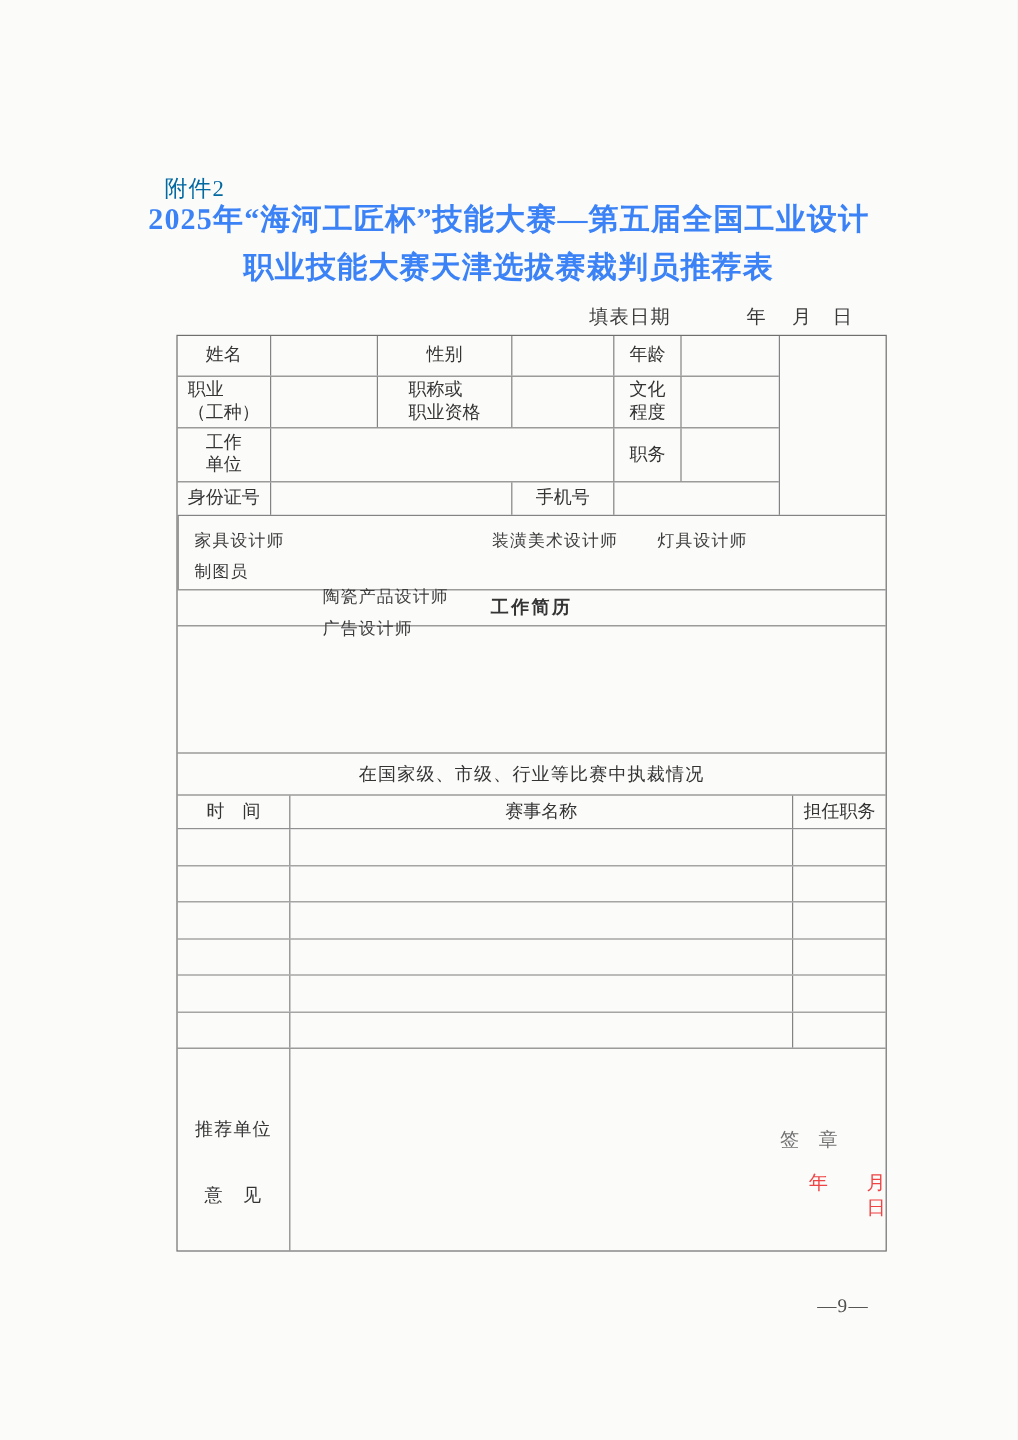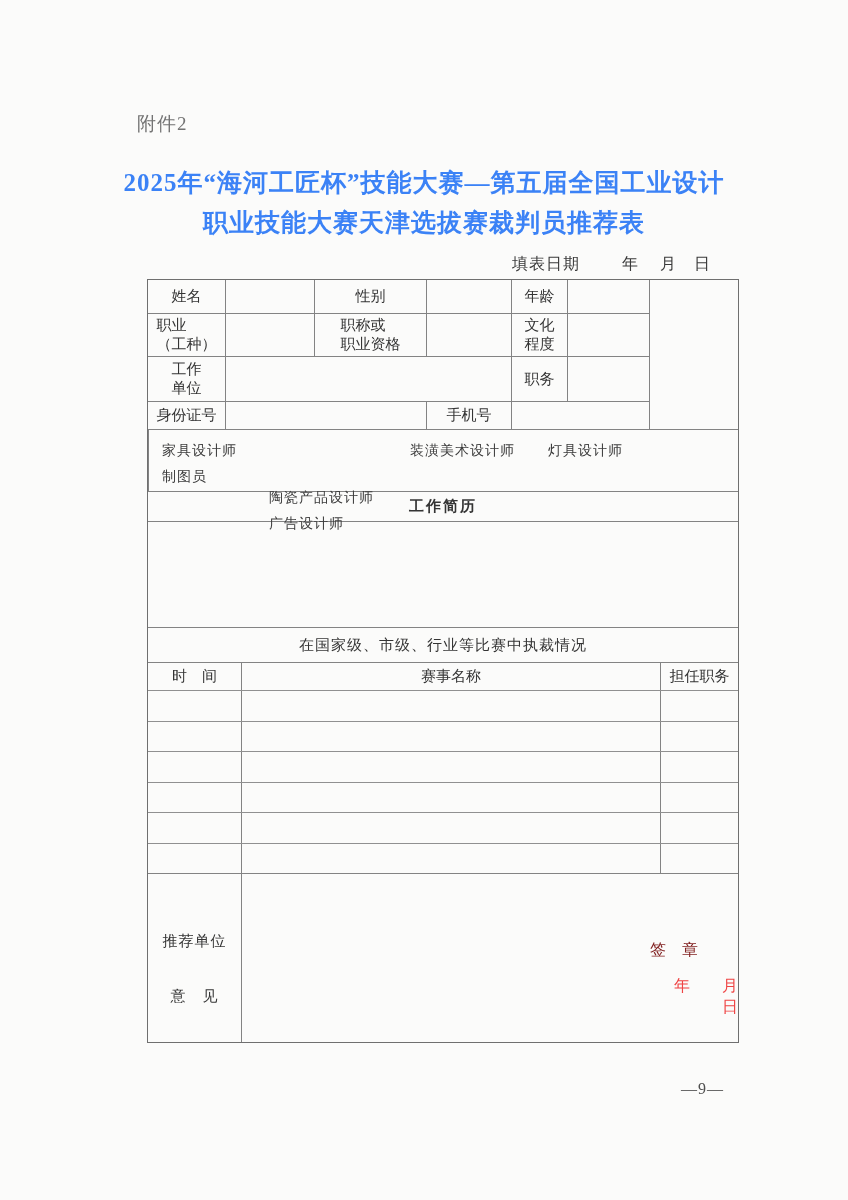--- a/index.html
+++ b/index.html
@@ -7,32 +7,32 @@
   .page {
     position:relative;
     width:848px; height:1200px;
     margin:0 auto;
     background:#fbfbfa;
     font-family:"Liberation Serif", serif;
     color:#323232;
     overflow:hidden;
   }
   .attachment {
-    position:absolute; left:137px; top:111px;
-    font-size:19px; color:#737373; letter-spacing:1px;
+    position:absolute; left:137px; top:144px;
+    font-size:19px; color:#0369a1; letter-spacing:1px;
   }
   .title {
     position:absolute; left:0; width:100%;
     text-align:center; font-weight:bold; color:#3b82f6;
     font-size:25px; letter-spacing:1px;
   }
   .title.l1 { top:166px; }
   .title.l2 { top:206px; }
   .filldate span { position:absolute; font-size:16px; color:#3a3a3a; }
-  .fd-label { left:512px; top:254px; letter-spacing:1px; }
+  .fd-label { left:491px; top:254px; letter-spacing:1px; }
   .fd-year  { left:622px; top:254px; }
   .fd-month { left:660px; top:254px; }
   .fd-day   { left:694px; top:254px; }
 
   
   .form {
     position:absolute; left:147px; top:279px;
     width:592px; height:764px;
     border:1px solid #6f6f6f;
     box-sizing:border-box;
@@ -82,21 +82,21 @@
   .g-row { flex:1; display:flex; border-top:1px solid #909090; }
 
   
   .secH { height:171px; flex:1; border-top:1px solid #838383; display:flex;text-align:right; }
   .secH-label {
     width:93px; flex-shrink:0;
     display:flex; flex-direction:column; align-items:center; justify-content:center;
     gap:36px; padding-top:22px; letter-spacing:1px;
   }
   .secH-content { flex:1; border-left:1px solid #838383; position:relative; }
-  .seal  { position:absolute; left:408px; top:66px;  font-size:16px; color:#7f1d1d; }
+  .seal  { position:absolute; left:408px; top:66px;  font-size:16px; color:#737373; }
   .hdate { position:absolute; left:395px; top:102px; font-size:16px; color:#ef4444; }
 
   .pageno {
     position:absolute; left:681px; top:1080px;
     font-size:16px; color:#4f4f4f; letter-spacing:1px;
   }
 </style>
 </head>
 <body>
 

